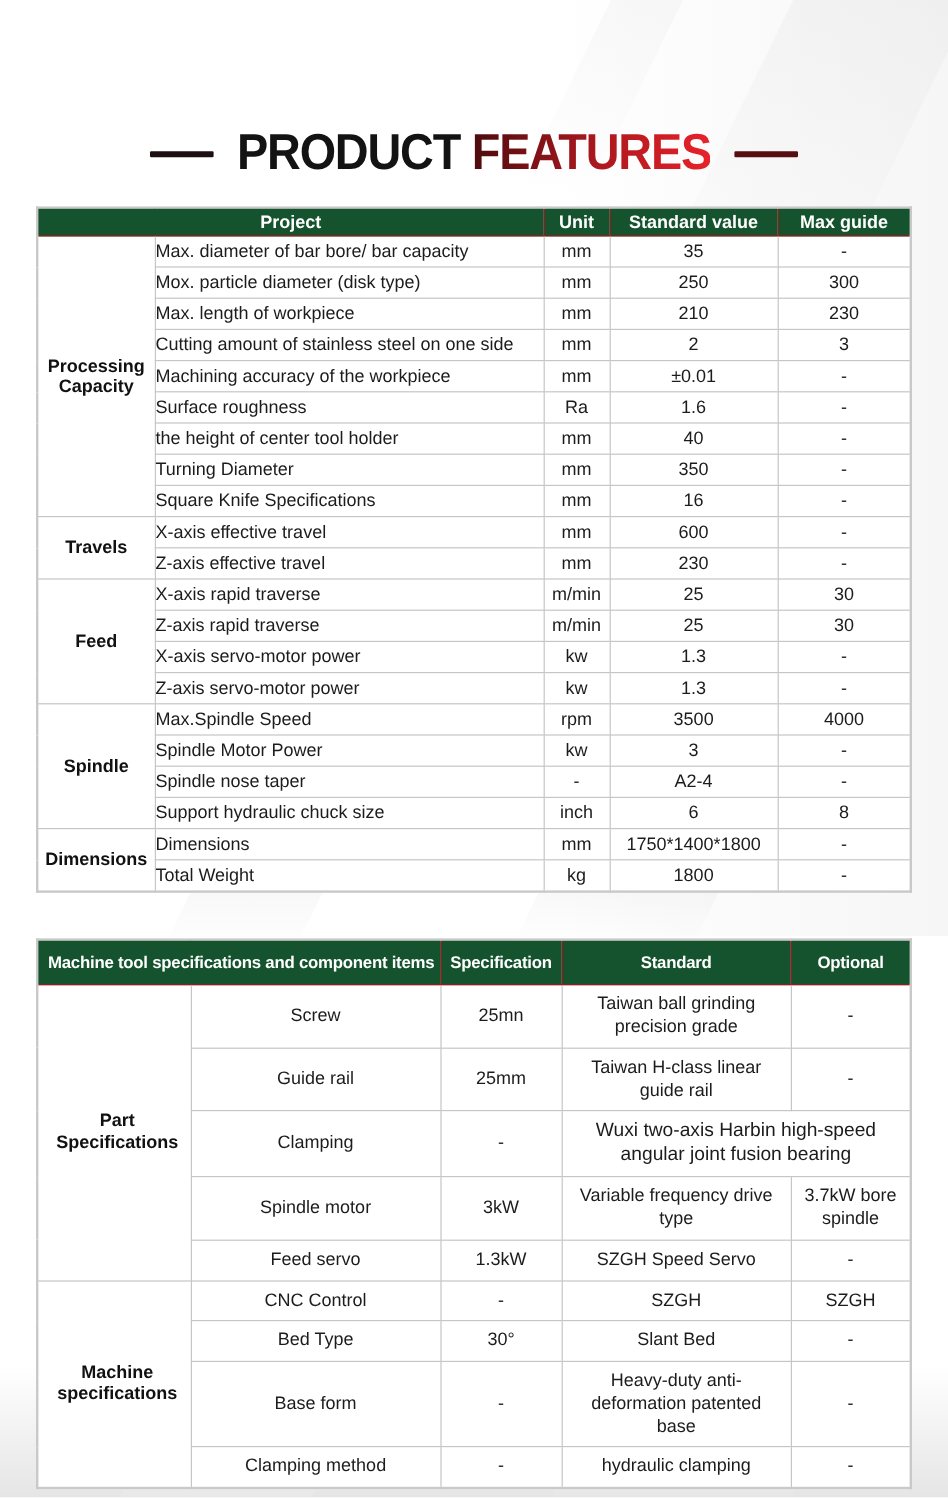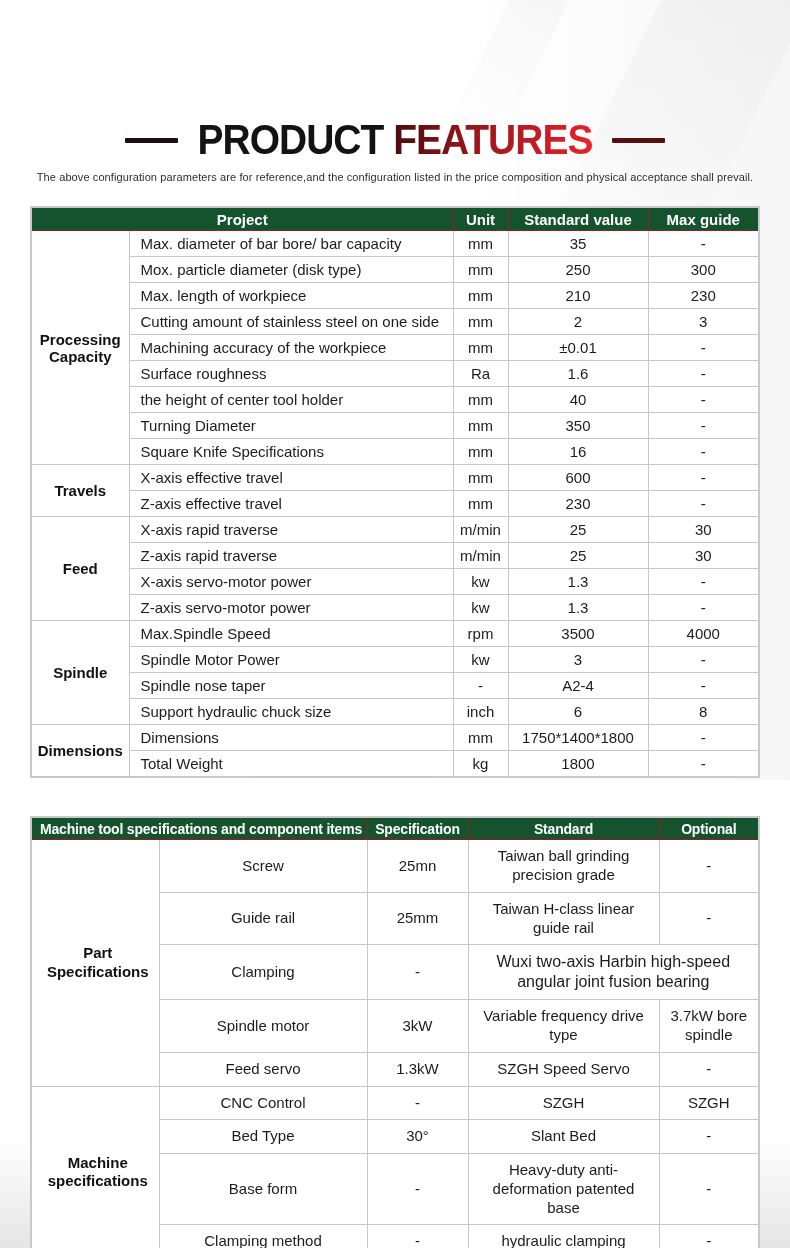--- a/index.html
+++ b/index.html
@@ -33,21 +33,21 @@
     background:linear-gradient(180deg, rgba(0,0,0,0) 0%, rgba(0,0,0,0.10) 100%);
   }
   .s5 { left:120px; bottom:0; width:160px; height:85px;
         background:linear-gradient(180deg, rgba(255,255,255,0.65), rgba(255,255,255,0.1)); }
   .s6 { left:480px; bottom:0; width:200px; height:85px;
         background:linear-gradient(180deg, rgba(255,255,255,0.5), rgba(255,255,255,0.05)); }
 
   .content { position:relative; z-index:1; }
 
   
-  .title-row { display:flex; align-items:center; justify-content:center; gap:20px; padding-top:76px;margin-top:44px; }
+  .title-row { display:flex; align-items:center; justify-content:center; gap:20px; padding-top:108px; }
   .dash { width:53px; height:5px; border-radius:1px; }
   .dash-left  { background:#1c0f10; }
   .dash-right { background:#560e11; }
   h1.page-title {
     font-size:39px; font-weight:bold; letter-spacing:-1px;
     line-height:1.05; white-space:nowrap; transform:scaleY(1.08);
   }
   .title-black { color:#131313; }
   .title-red {
     background:linear-gradient(90deg, #430a0c 0%, #9c161b 45%, #e8222a 100%);
@@ -70,26 +70,26 @@
     background:#14532d; color:#ffffff; font-weight:bold;
     border:1px solid #9a1b1e; text-align:center;
   }
   td.cat  { font-weight:bold; text-align:center; color:#111; line-height:1.2; }
   td.val  { text-align:center; }
 
   
   #table1 { margin-top:23px; }
   #table1 thead th { height:24px; font-size:15px; }
   #table1 td { height:26px; font-size:15px; padding:1px 5px; line-height:1.15; }
-  #table1 td.item { text-align:left; padding-left:11px; }
+  #table1 td.item { text-align:left; padding-left:0; }
   #table1 td.cat { font-size:15px; }
 
   
   #table2 { margin-top:38px; }
-  #table2 thead th { height:23px; font-size:14px; letter-spacing:-0.2px; }
+  #table2 thead th { height:38px; font-size:14px; letter-spacing:-0.2px; }
   #table2 thead th.lead { text-align:left; padding-left:8px; }
   #table2 td { font-size:15px; padding:7px 6px; line-height:1.25; text-align:center; }
   #table2 td.cat { font-size:15px;padding-left:11px; }
   #table2 td.merged { font-size:16px; }
 </style>
 </head>
 <body>
 
 <div class="decor">
   <div class="right-shade"></div>
@@ -103,21 +103,20 @@
 </div>
 
 <div class="content">
 
   <div class="title-row">
     <span class="dash dash-left"></span>
     <h1 class="page-title"><span class="title-black">PRODUCT</span><span class="title-red"> FEATURES</span></h1>
     <span class="dash dash-right"></span>
   </div>
 
-  <p class="subtitle">The above configuration parameters are for reference,and the configuration listed in the price composition and physical acceptance shall prevail.</p>
 
   <table class="spec" id="table1">
     <colgroup>
       <col style="width:98px">
         <col style="width:324px">
         <col style="width:55px">
         <col style="width:140px">
         <col style="width:111px">
     </colgroup>
     <thead>

